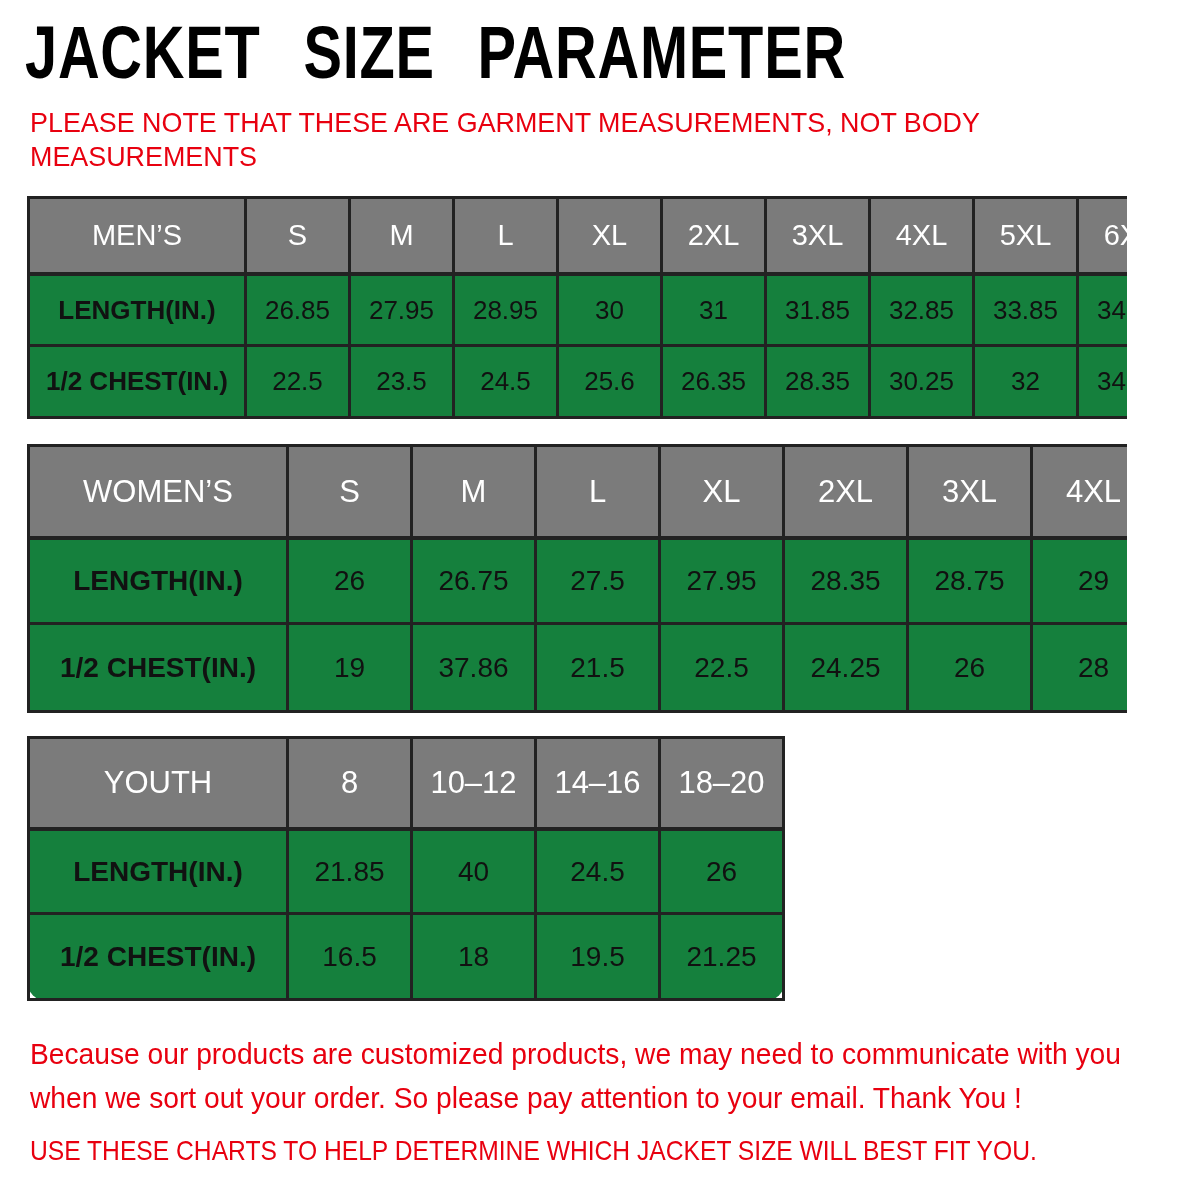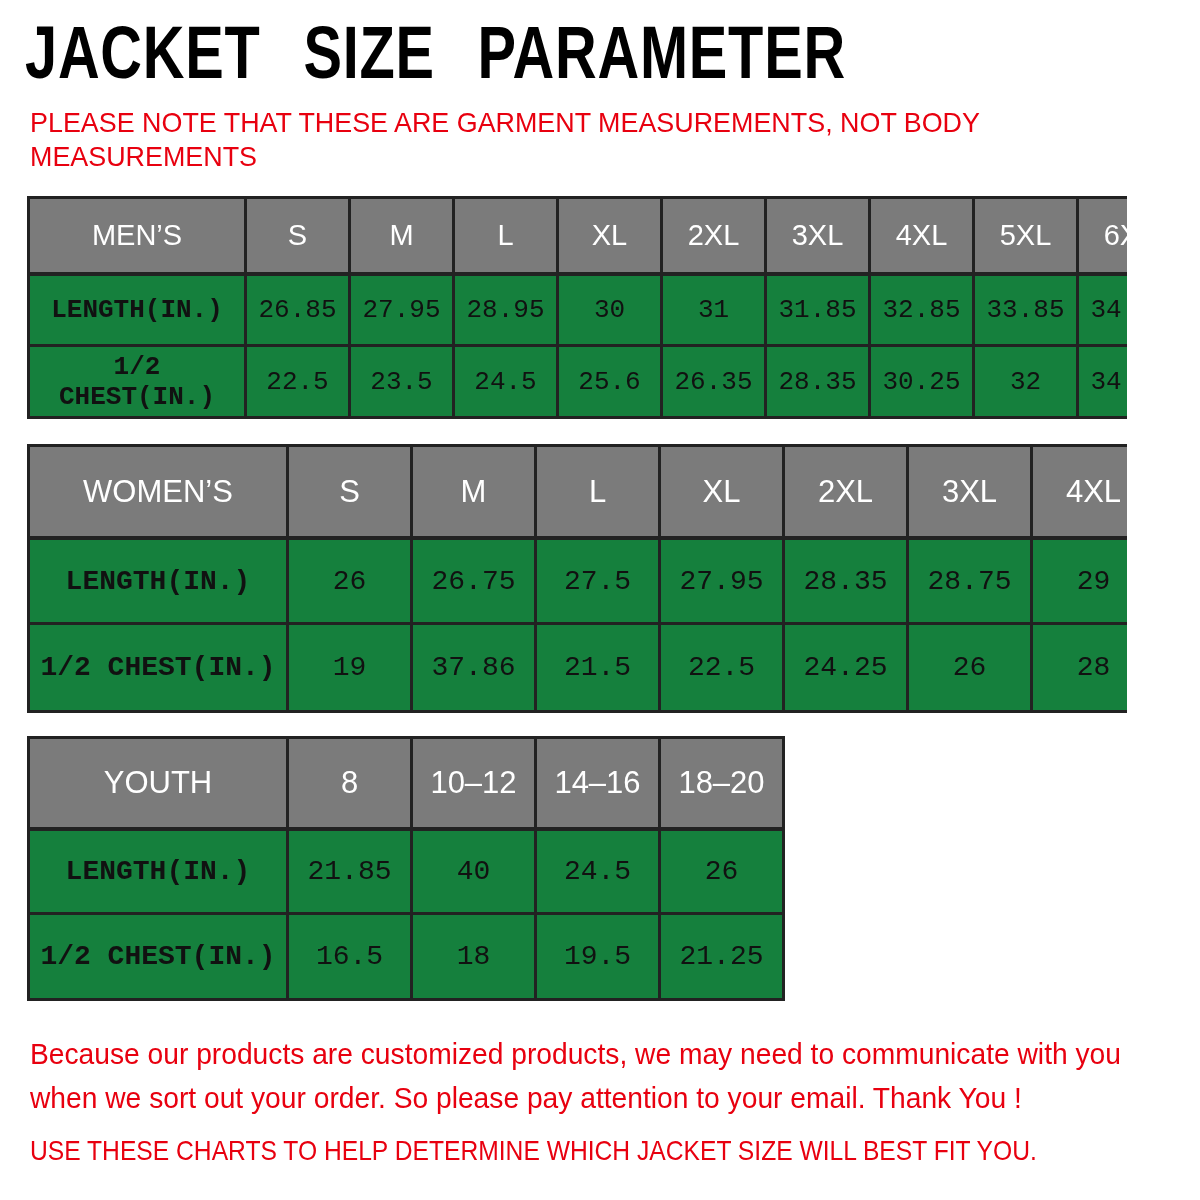--- a/index.html
+++ b/index.html
@@ -58,40 +58,39 @@
     overflow: hidden;
   }
   table.size-tbl th {
     background: var(--header-bg, #7b7b7b);
     color: #ffffff;
     font-weight: 500;
     border-bottom-width: 4px;
   }
   table.size-tbl td {
     color: var(--text-black, #111111);
-    font-family: Liberation Mono, monospace;
   }
   td.row-label { font-weight: 600; }
 
   
   #mens-table { left: 27px; top: 196px; width: 1153px; }
   #mens-table th { font-size: 29px; height: 73px; }
   #mens-table td { font-size: 26px; }
   #mens-table tr.r0 td { height: 68px; }
   #mens-table tr.r1 td { height: 69px; }
 
   
   #womens-table { left: 27px; top: 444px; width: 1127px; }
   #womens-table th { font-size: 31px; height: 89px; }
   #womens-table td { font-size: 28px; }
   #womens-table tr.r0 td { height: 82px; }
   #womens-table tr.r1 td { height: 85px; }
 
   
-  #youth-table { left: 27px; top: 736px; width: 755px; }
+  #youth-table { left: 27px; top: 736px; width: 755px; border-radius: 20px; }
   #youth-table th { font-size: 31px; height: 88px; }
   #youth-table td { font-size: 28px; }
   #youth-table tr.r0 td { height: 81px; }
   #youth-table tr.r1 td { height: 83px; }
 
   .footer-para {
     position: absolute;
     left: 30px;
     top: 1032px;
     margin: 0;

